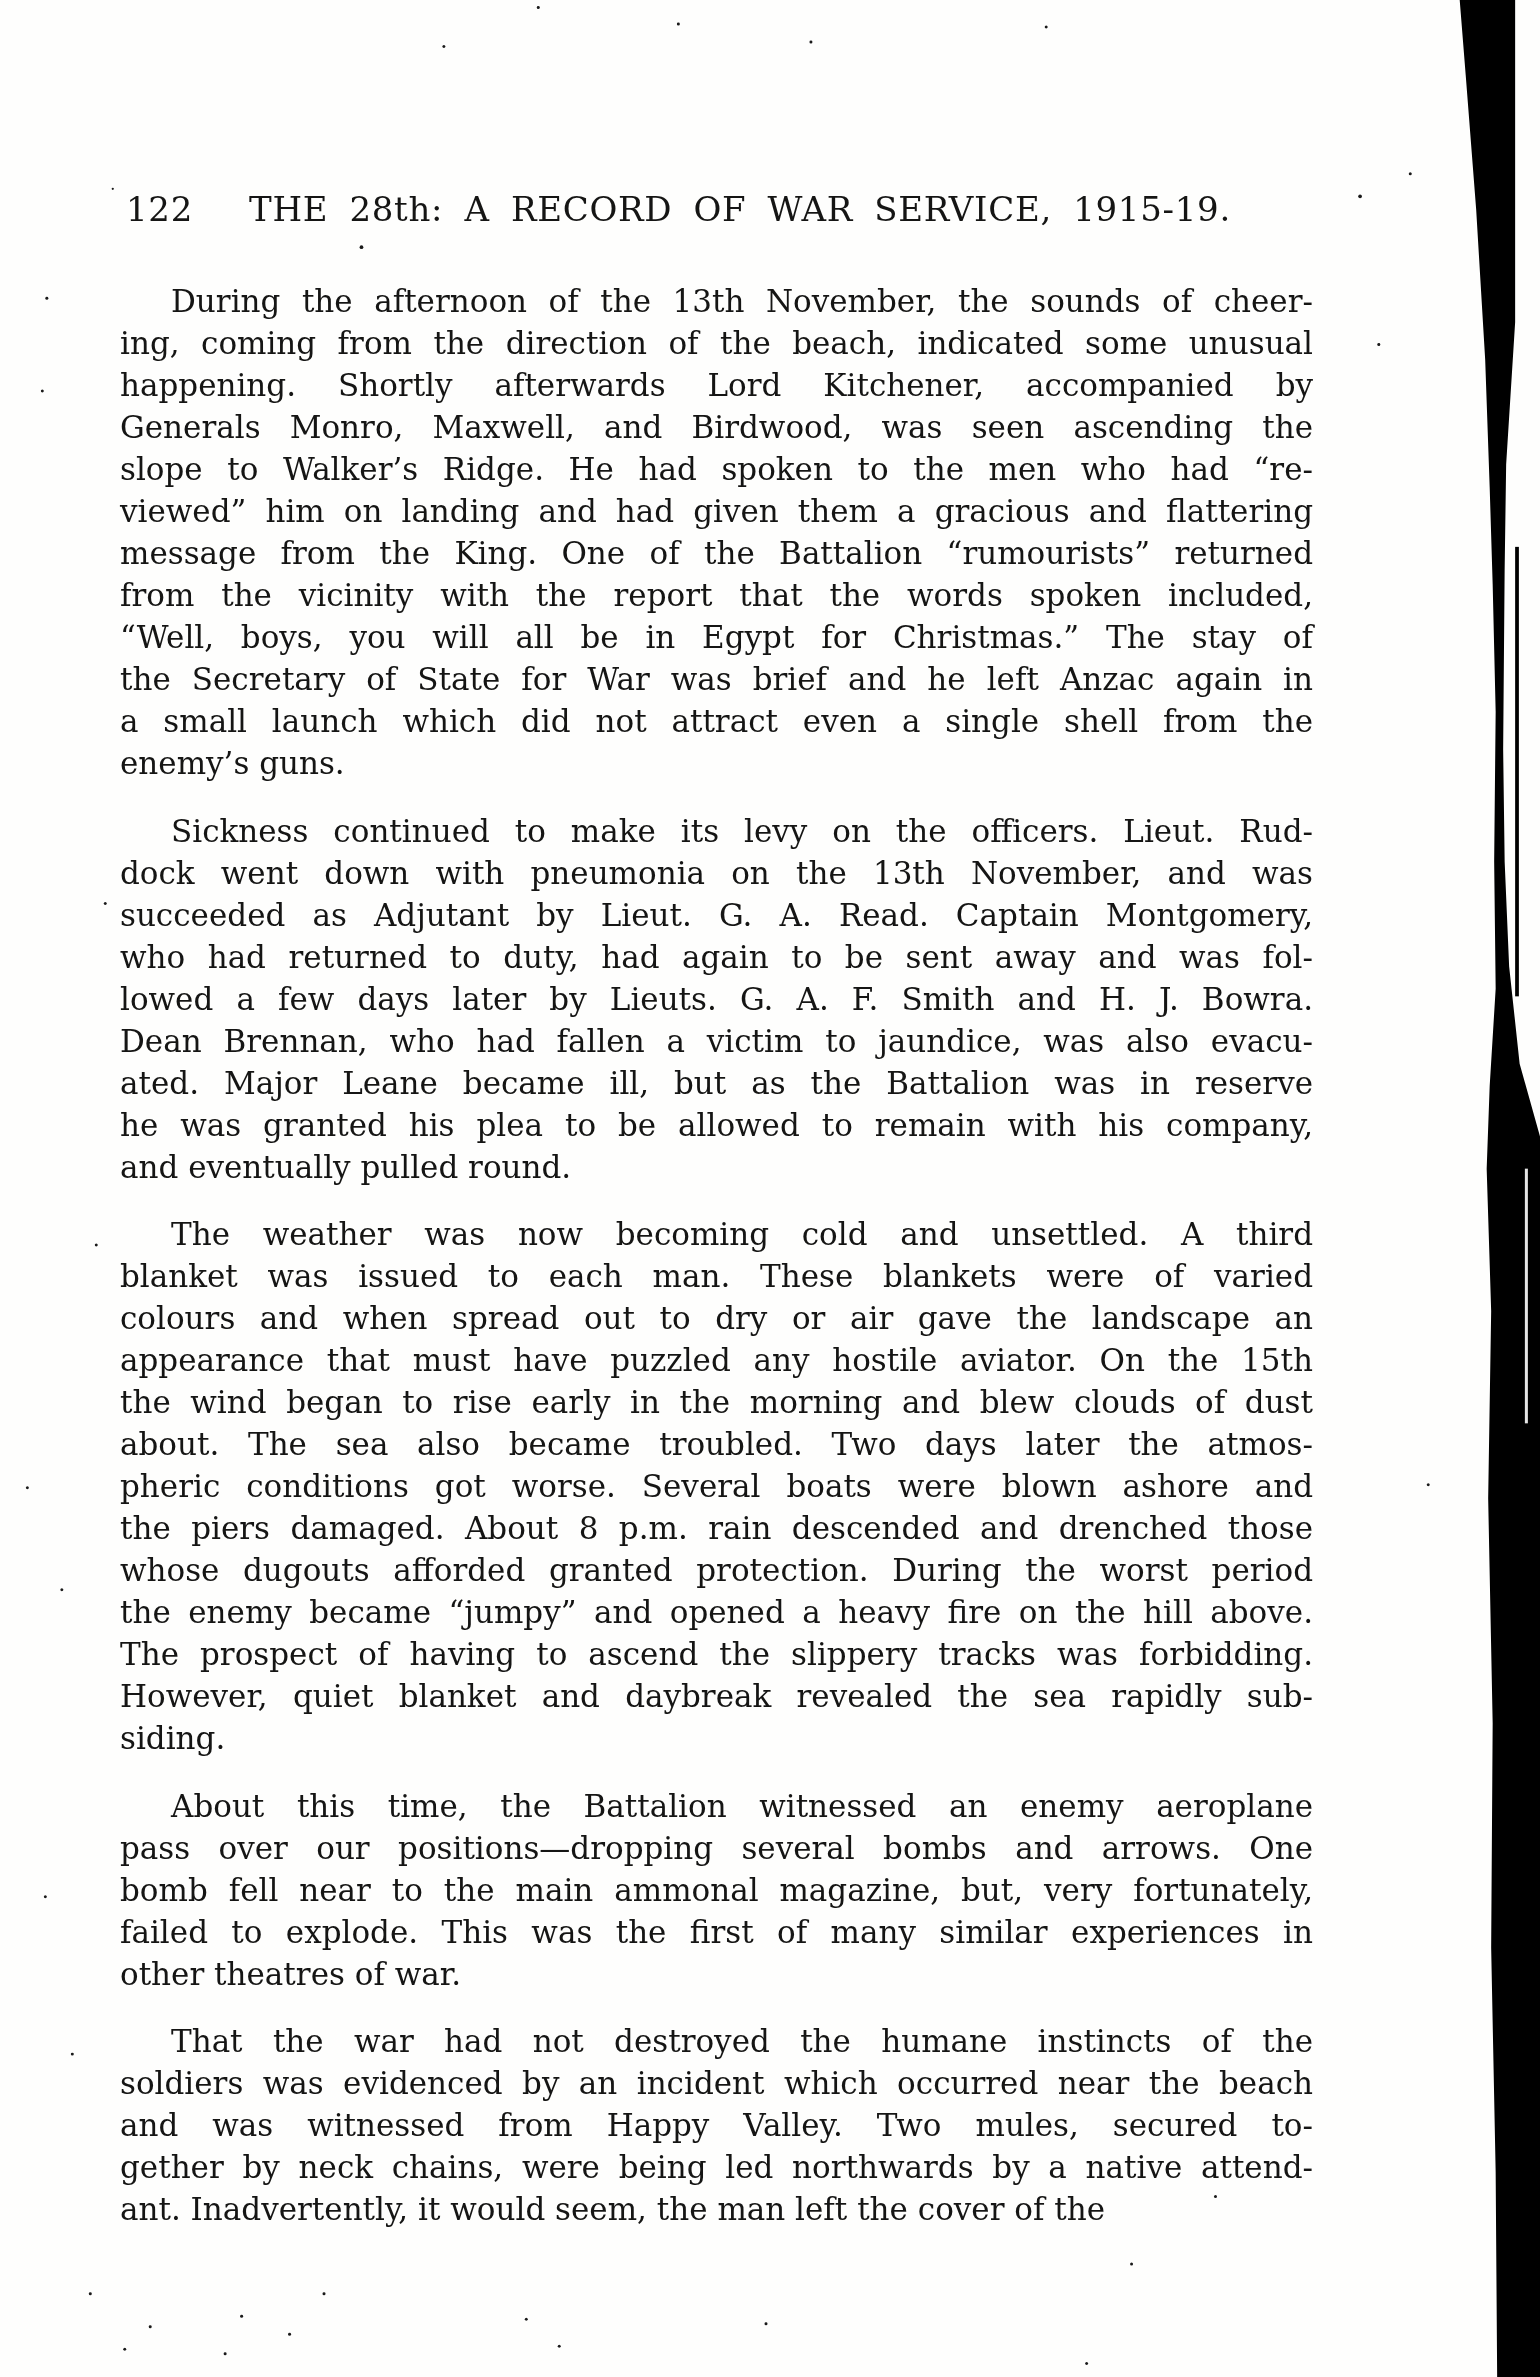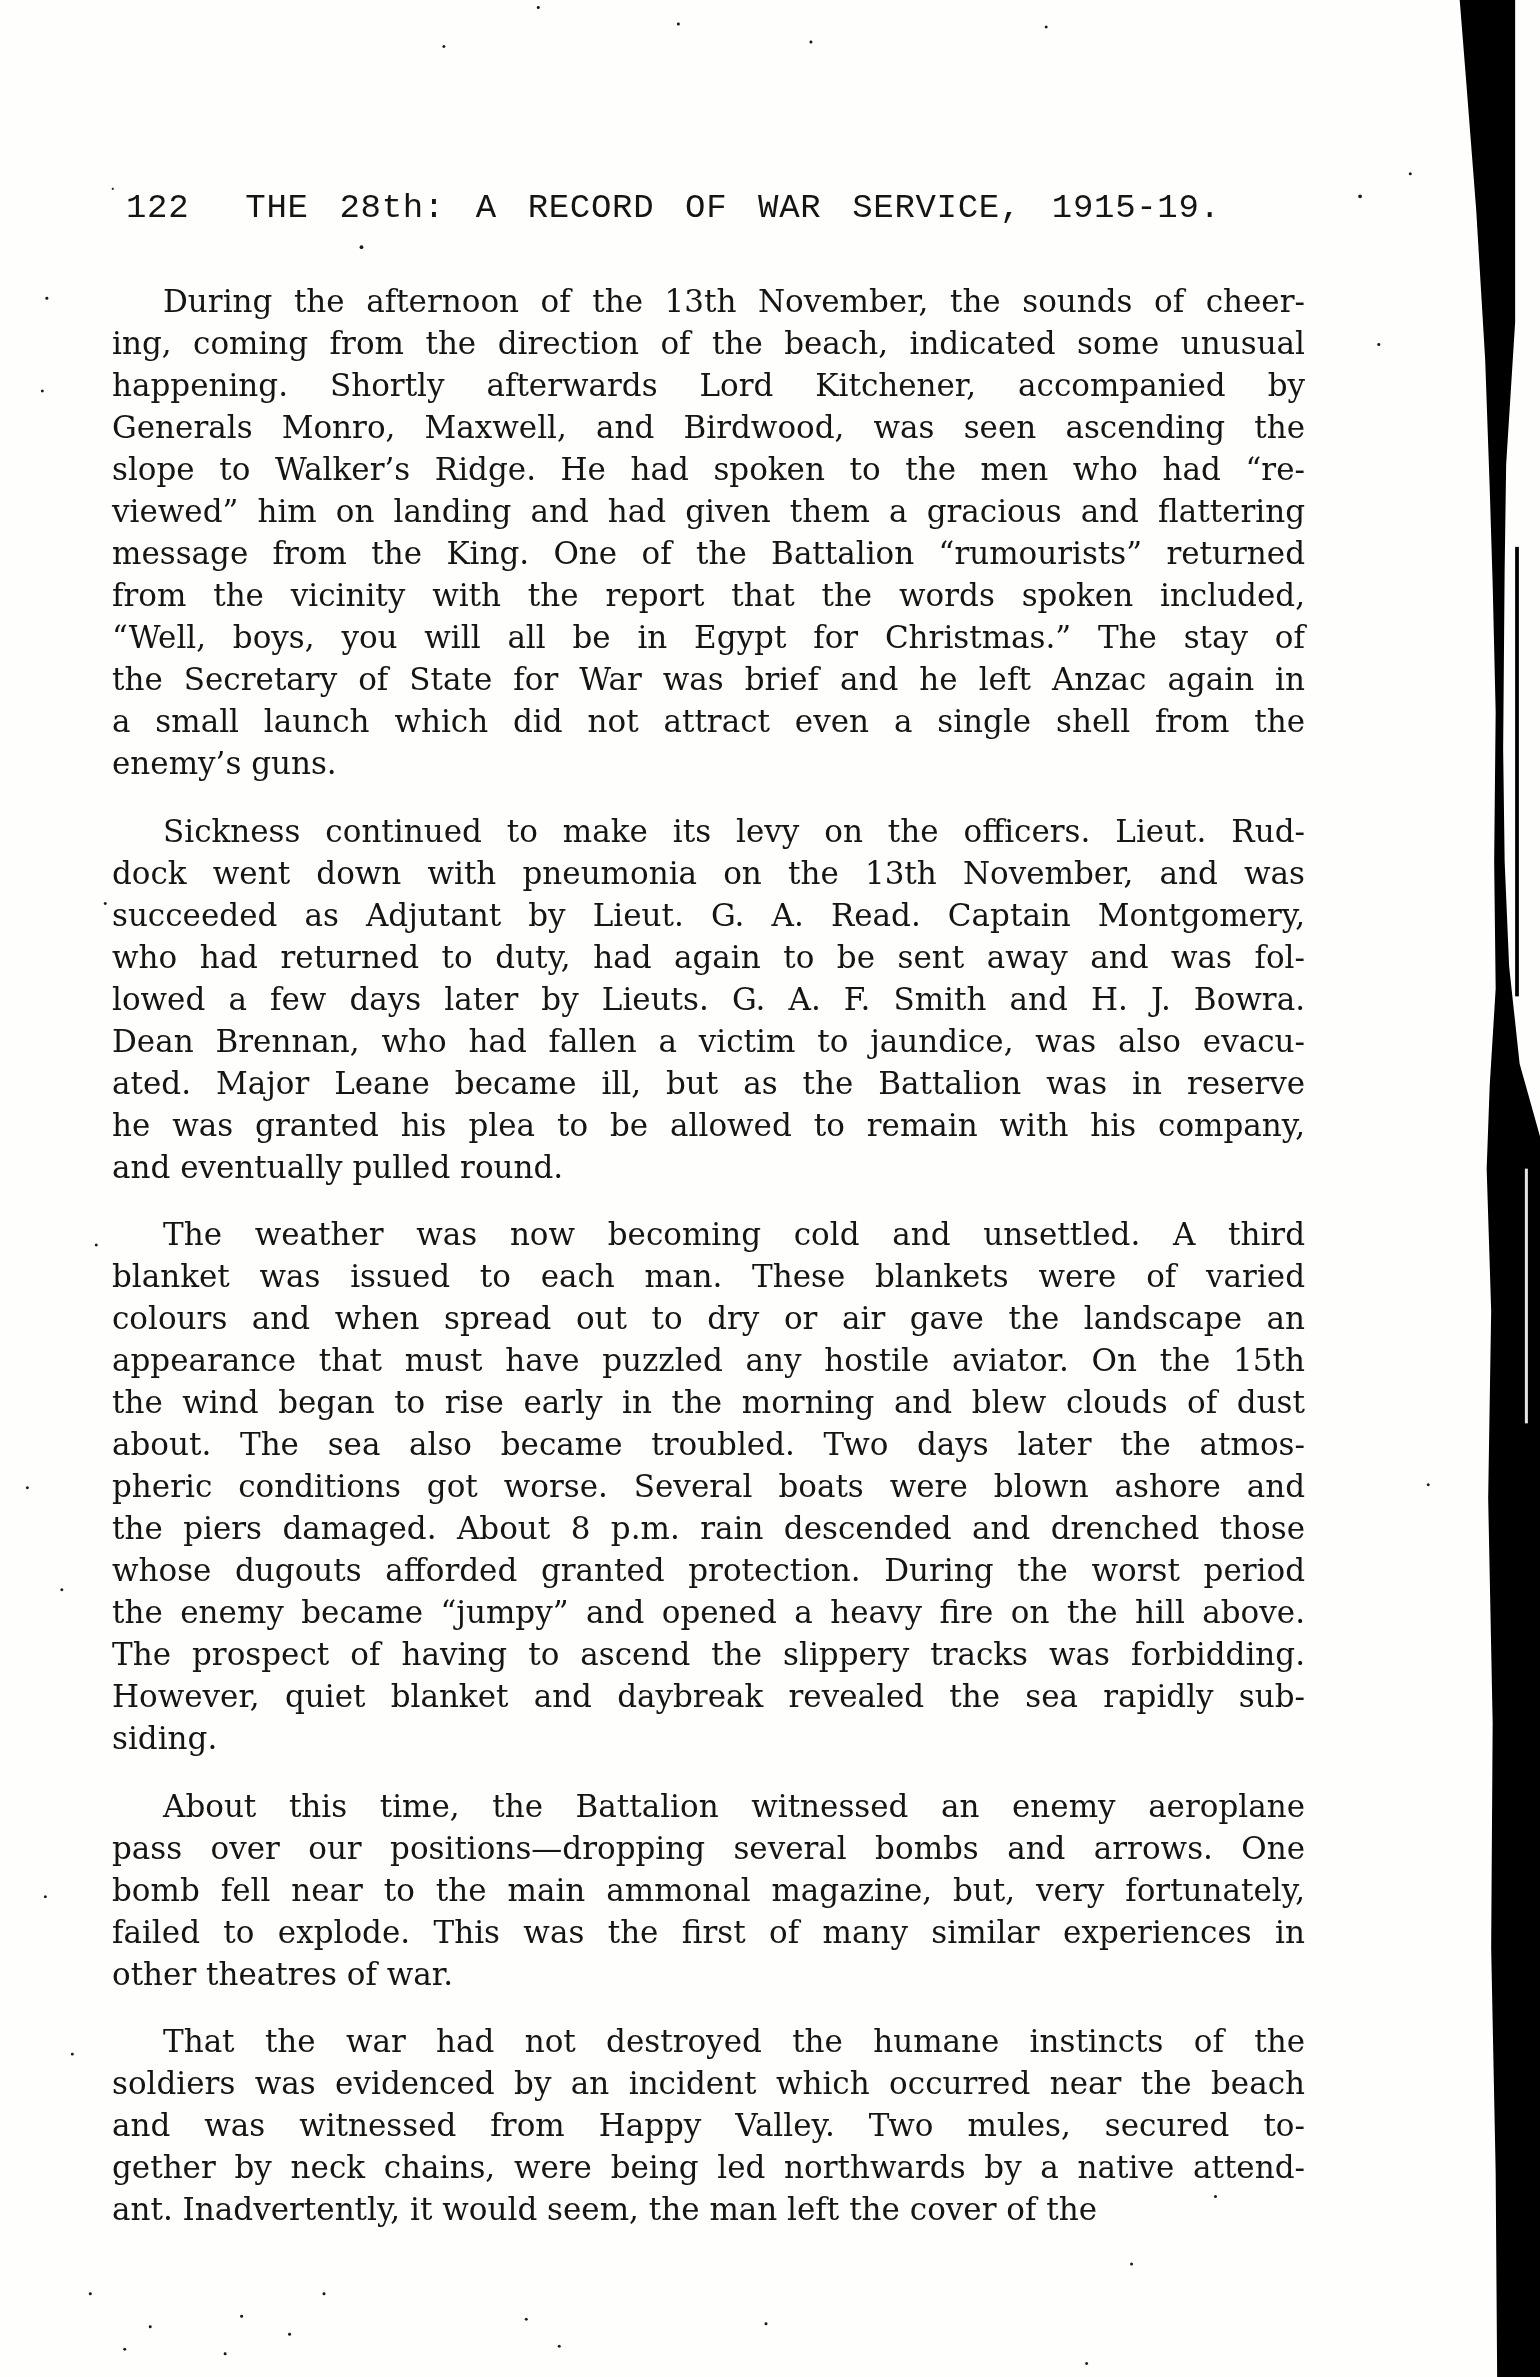--- a/index.html
+++ b/index.html
@@ -13,28 +13,27 @@
     color: #151514;
   }
   .page-header {
     position: absolute;
     top: 189px;
     left: 126px;
     display: flex;
     align-items: baseline;
     font-size: 34px;
     letter-spacing: 0.7px;
-    font-family: Liberation Mono, monospace;
   }
   .page-num { min-width: 52px; }
   .running-title { margin-left: 56px; word-spacing: 9.7px; }
   .page-body {
     position: absolute;
     top: 280px;
-    left: 112px;
+    left: 120px;
     width: 1193px;
   }
   .para { margin: 0 0 25.5px 0; }
   .line {
     font-size: 31px;
     line-height: 42px;
     text-align: justify;
     text-align-last: justify;
     white-space: normal;
   }

